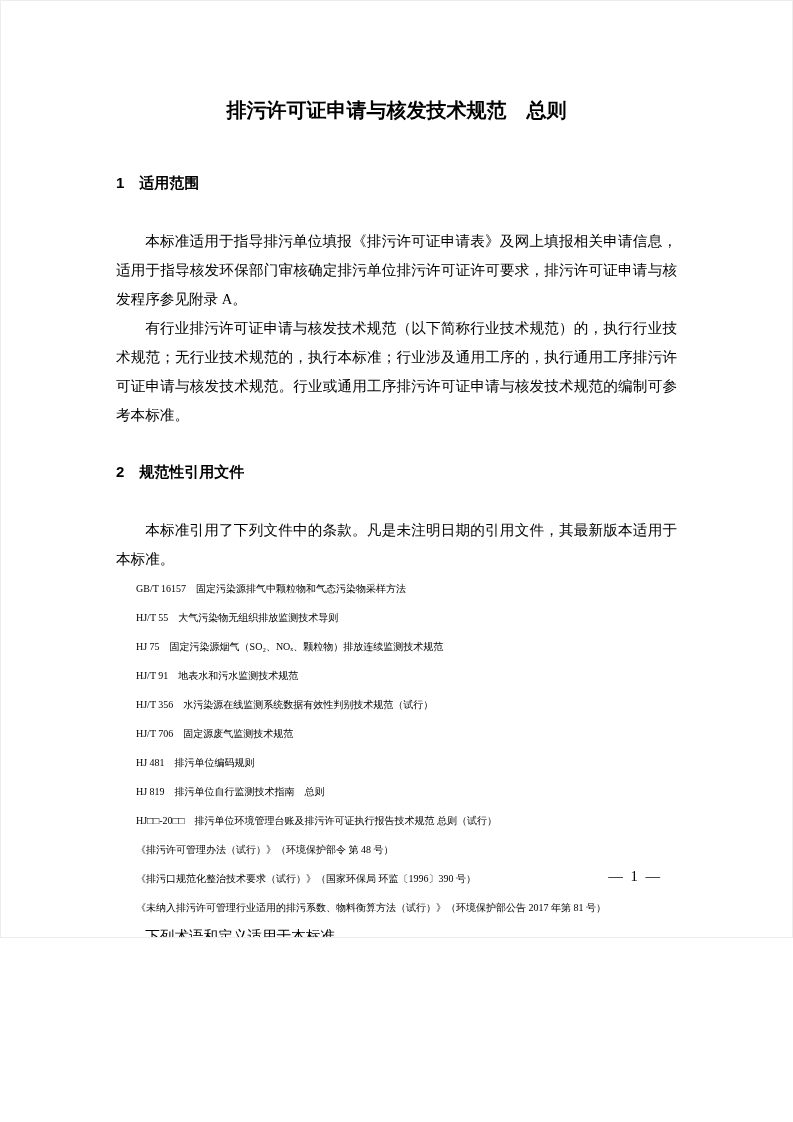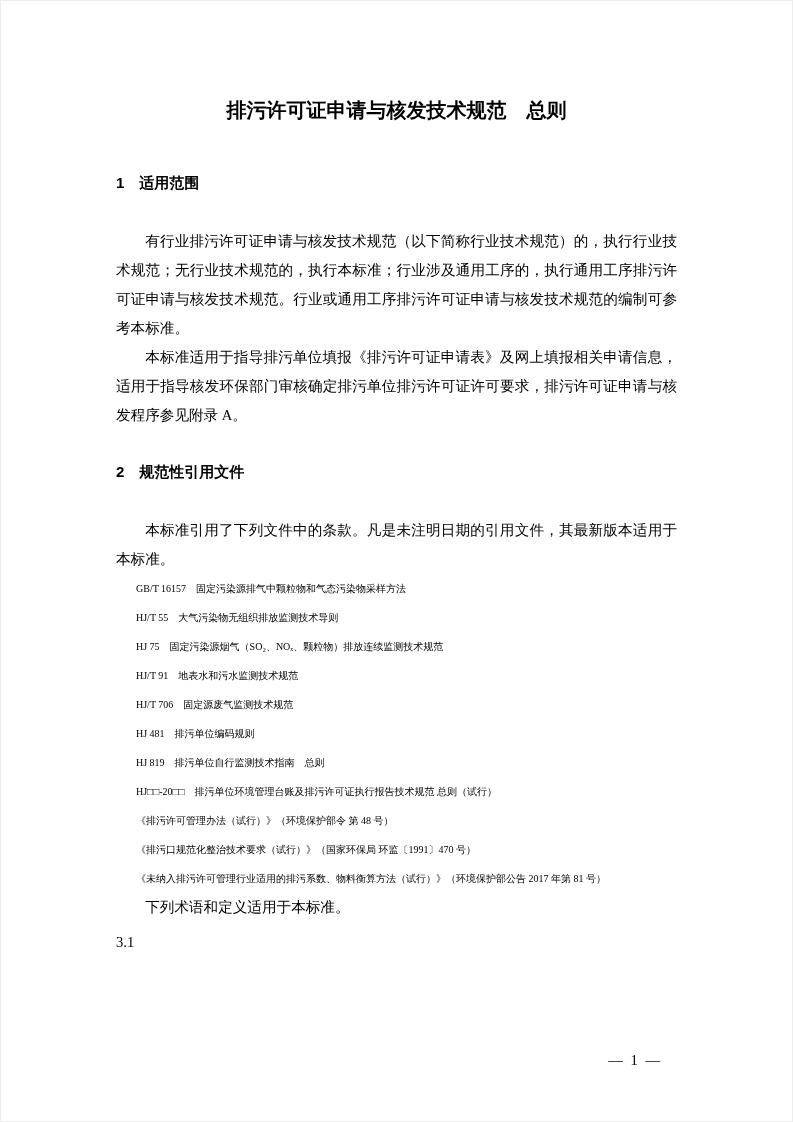--- a/index.html
+++ b/index.html
@@ -1,19 +1,19 @@
 <!DOCTYPE html>
 <html><head>
 <meta charset="utf-8">
 <style>
   * { margin: 0; padding: 0; box-sizing: border-box; }
   html, body { background: #ffffff; }
   .page {
     width: 793px;
-    height: 1122px;
+    height: 938px;
     margin: 0 auto;
     position: relative;
     background: #ffffff;
     border: 1px solid #ededed;
     color: #000000;
     font-family: "Liberation Serif", "DejaVu Serif", serif;
     padding: 96px 115px 0 115px;
     overflow: hidden;
   }
   .doc-title {
@@ -61,37 +61,38 @@
   }
 </style>
 </head>
 <body>
 
 <div class="page">
 
   <h1 class="doc-title">排污许可证申请与核发技术规范　总则</h1>
 
   <h2 class="sec-heading first">1　适用范围</h2>
+  <p class="body">本标准适用于指导排污单位填报《排污许可证申请表》及网上填报相关申请信息，适用于指导核发环保部门审核确定排污单位排污许可证许可要求，排污许可证申请与核发程序参见附录 A。</p>
   <p class="body">有行业排污许可证申请与核发技术规范（以下简称行业技术规范）的，执行行业技术规范；无行业技术规范的，执行本标准；行业涉及通用工序的，执行通用工序排污许可证申请与核发技术规范。行业或通用工序排污许可证申请与核发技术规范的编制可参考本标准。</p>
-  <p class="body">本标准适用于指导排污单位填报《排污许可证申请表》及网上填报相关申请信息，适用于指导核发环保部门审核确定排污单位排污许可证许可要求，排污许可证申请与核发程序参见附录 A。</p>
 
   <h2 class="sec-heading">2　规范性引用文件</h2>
   <p class="body">本标准引用了下列文件中的条款。凡是未注明日期的引用文件，其最新版本适用于本标准。</p>
 
   <div class="ref-list">
     <p>GB/T 16157　固定污染源排气中颗粒物和气态污染物采样方法</p>
     <p>HJ/T 55　大气污染物无组织排放监测技术导则</p>
     <p>HJ 75　固定污染源烟气（SO₂、NOₓ、颗粒物）排放连续监测技术规范</p>
     <p>HJ/T 91　地表水和污水监测技术规范</p>
+    <p>HJ/T 356　水污染源在线监测系统数据有效性判别技术规范（试行）</p>
     <p>HJ/T 706　固定源废气监测技术规范</p>
     <p>HJ 481　排污单位编码规则</p>
     <p>HJ 819　排污单位自行监测技术指南　总则</p>
     <p>HJ□□-20□□　排污单位环境管理台账及排污许可证执行报告技术规范 总则（试行）</p>
     <p>《排污许可管理办法（试行）》（环境保护部令 第 48 号）</p>
-    <p>《排污口规范化整治技术要求（试行）》（国家环保局 环监〔1991〕470 号）</p>
+    <p>《排污口规范化整治技术要求（试行）》（国家环保局 环监〔1996〕390 号）</p>
     <p>《未纳入排污许可管理行业适用的排污系数、物料衡算方法（试行）》（环境保护部公告 2017 年第 81 号）</p>
   </div>
 
   <p class="body">下列术语和定义适用于本标准。</p>
 
   <p class="term-number">3.1</p>
 
   <div class="page-number">—  1  —</div>
 
 </div>

